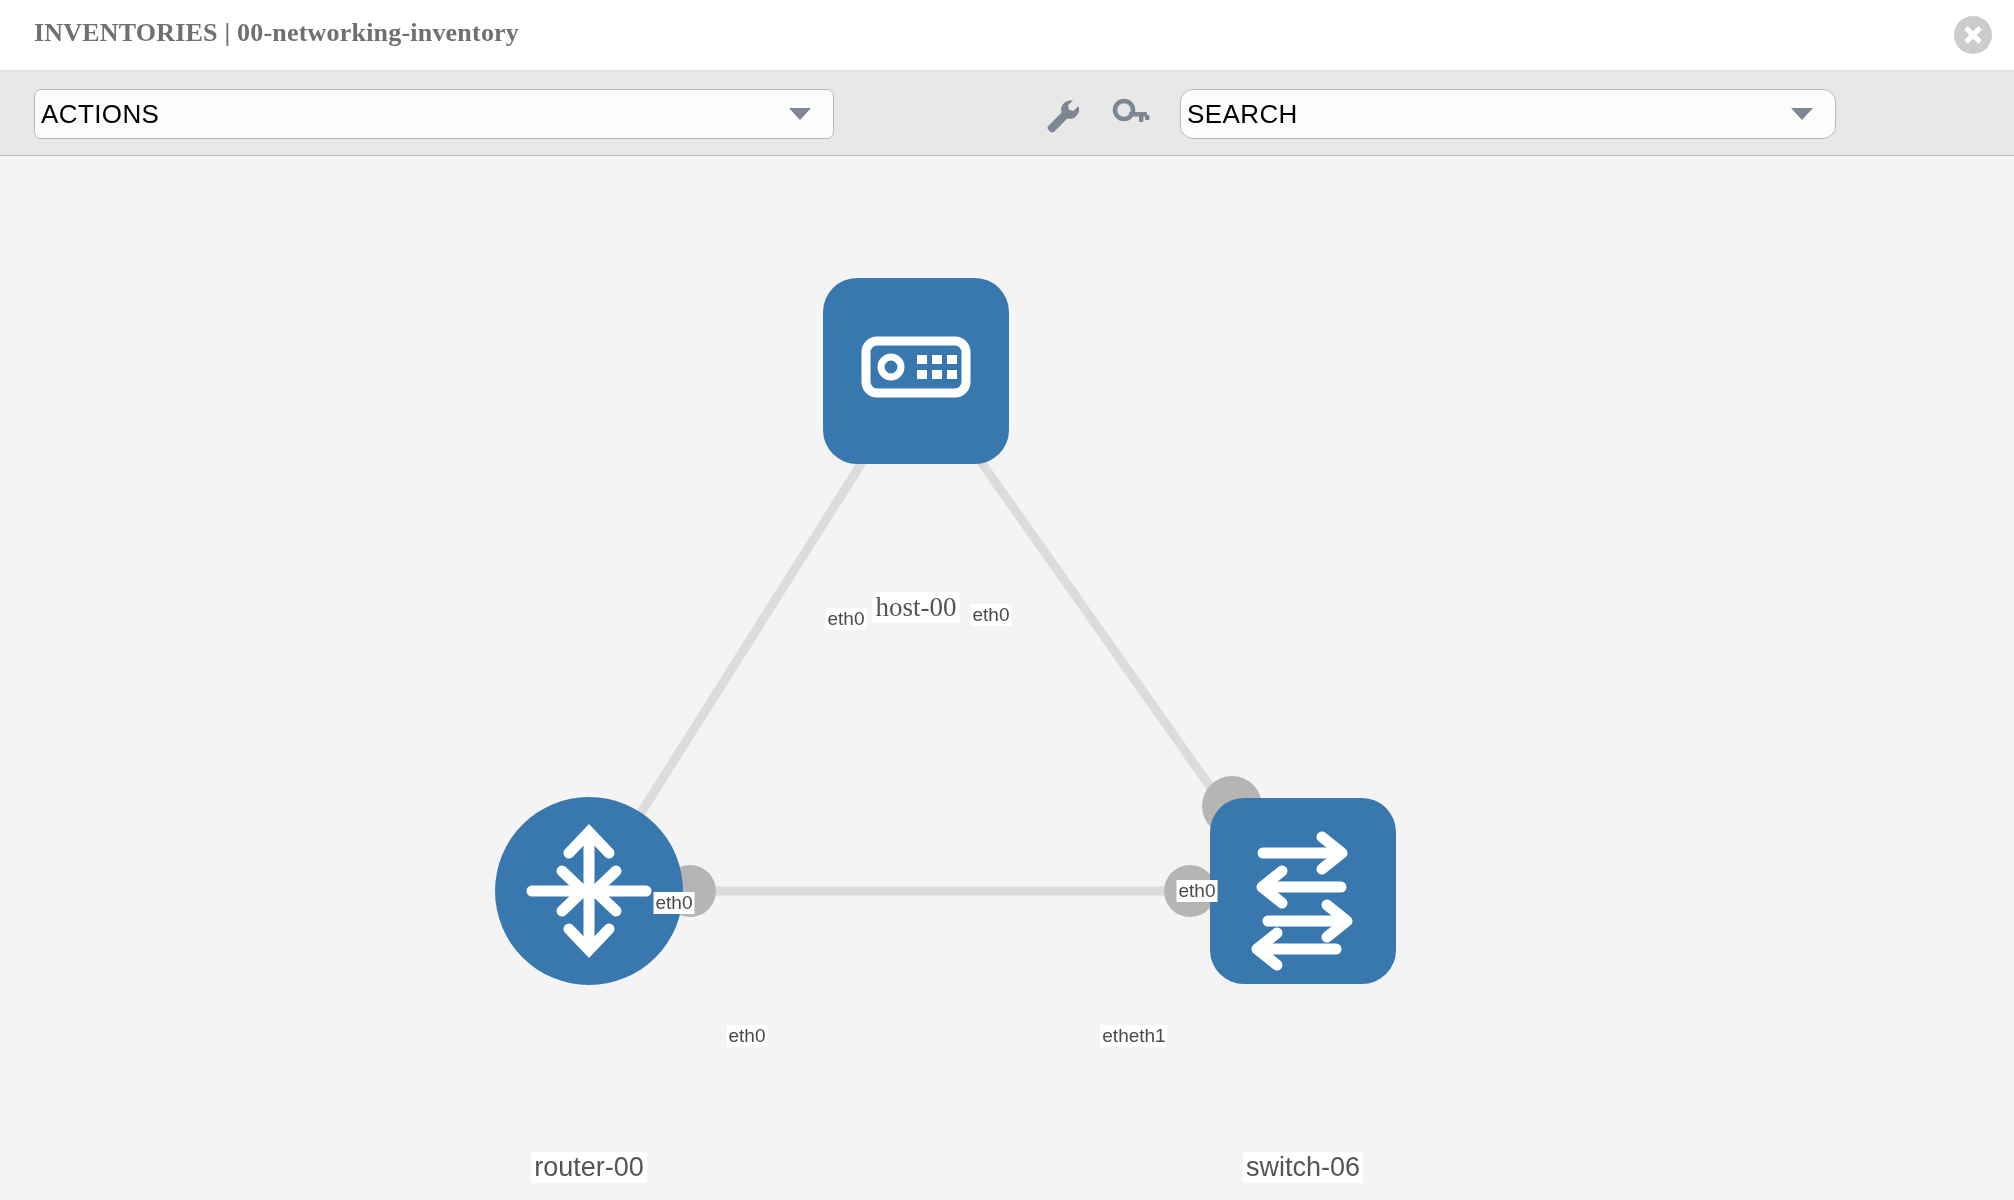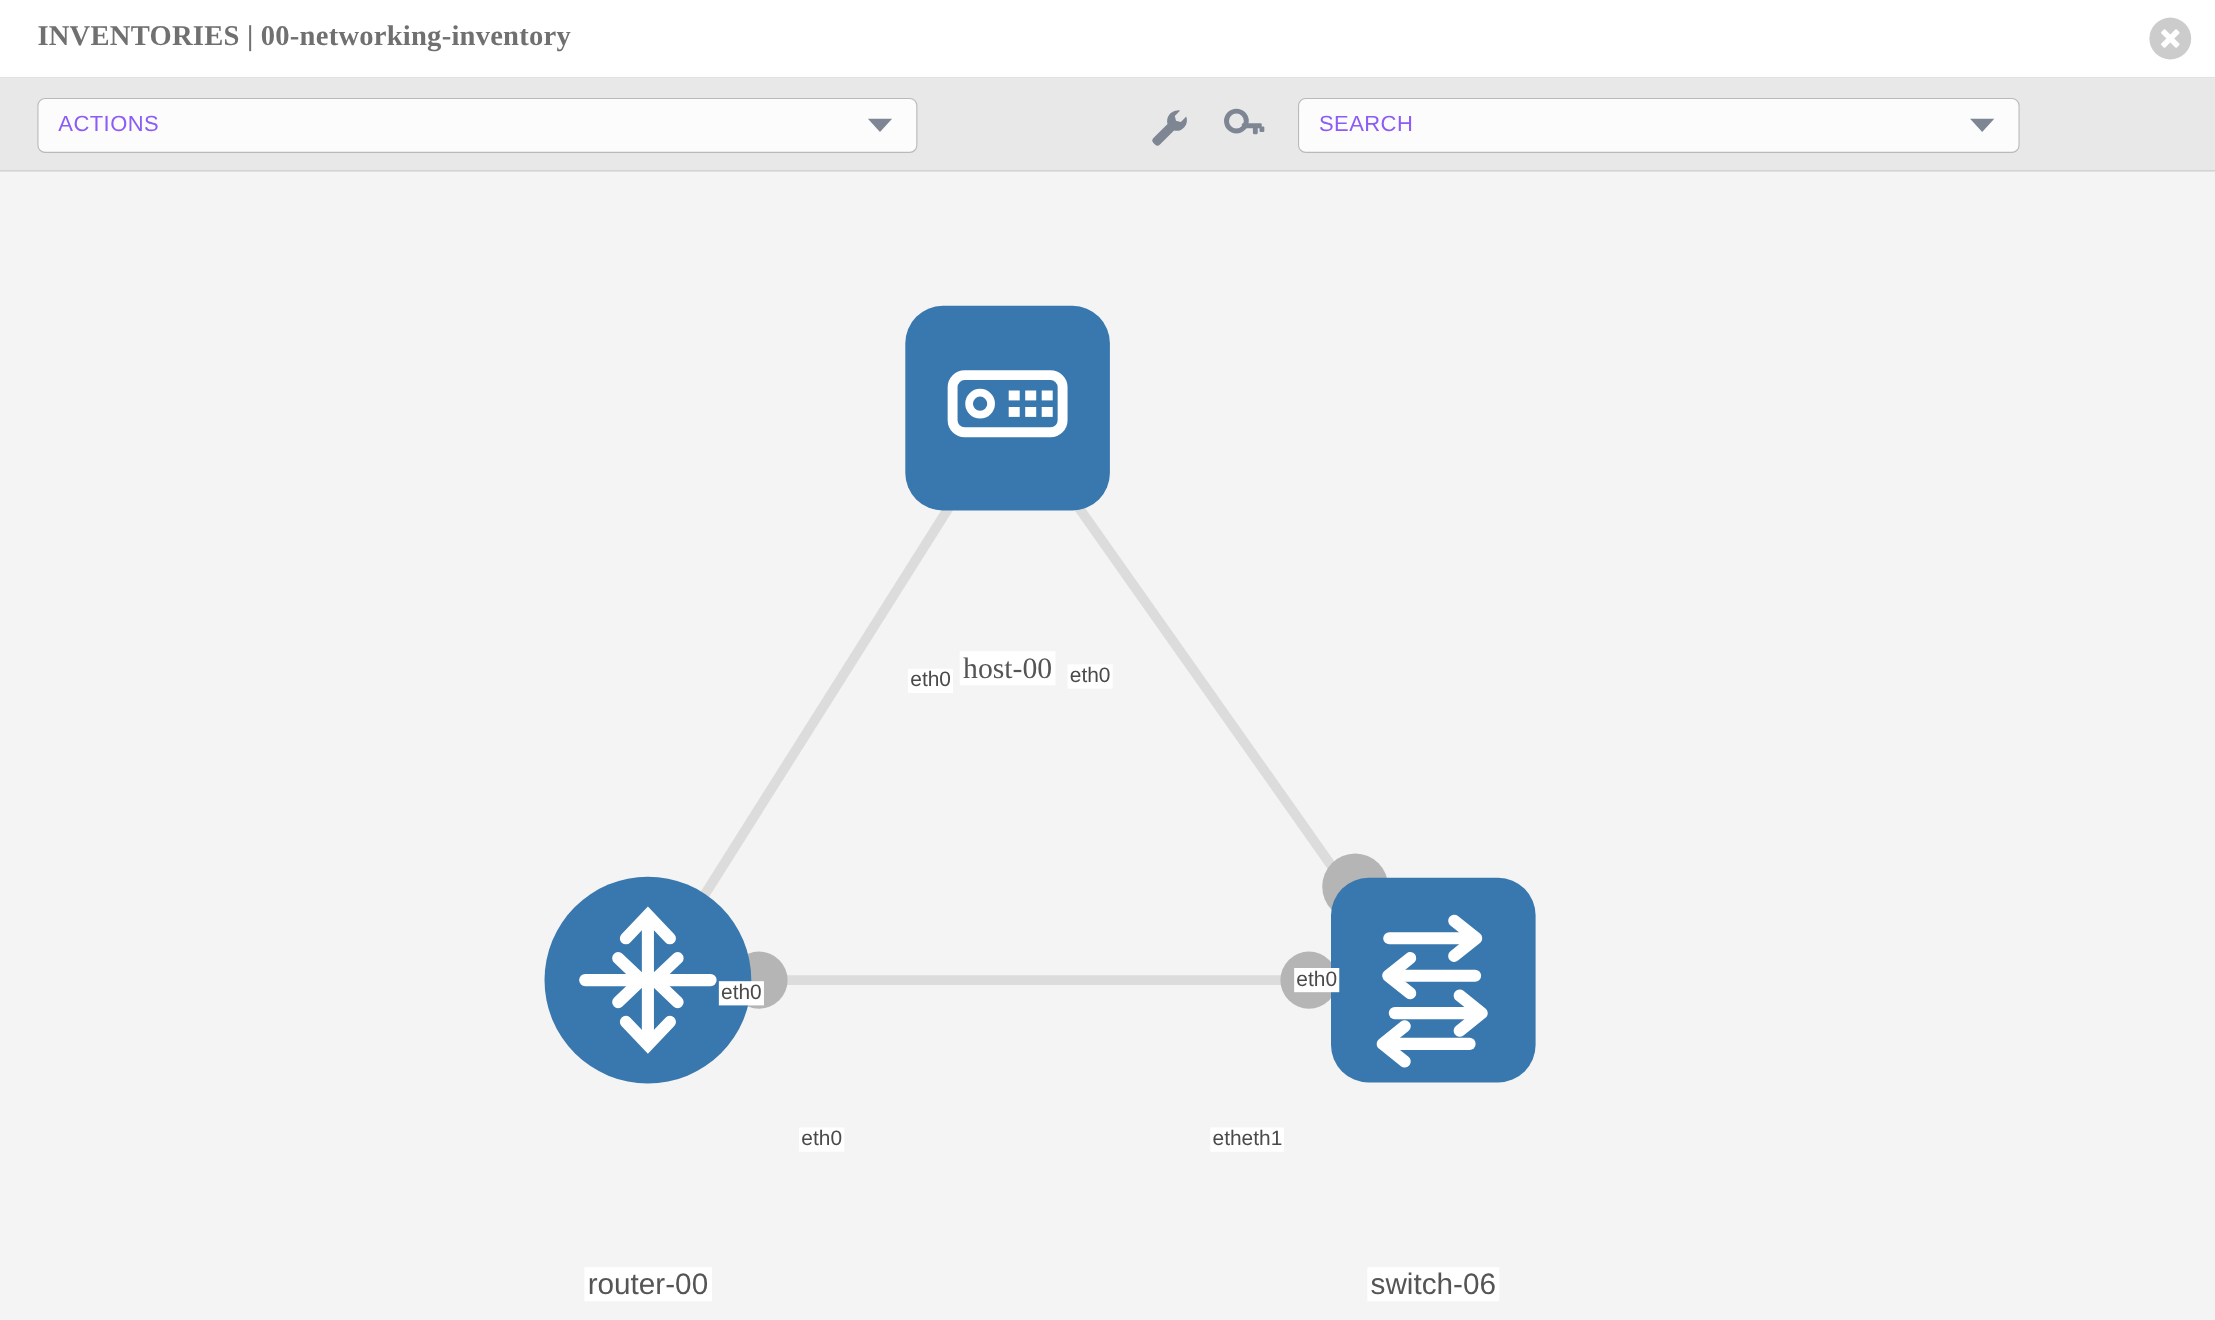--- a/index.html
+++ b/index.html
@@ -71,45 +71,45 @@
   }
   .field {
     position: absolute;
     background: #fcfcfc;
     border: 1px solid #b9b9b9;
     border-radius: 7px;
     box-sizing: border-box;
   }
   .field .field-text {
     position: absolute;
-    left: 18px;
+    left: 6px;
     top: 50%;
     transform: translateY(-50%);
-    font-size: 20px;
-    color: #8b5cf6;
+    font-size: 26px;
+    color: #000000;
     letter-spacing: 0.4px;
     white-space: nowrap;
   }
   .caret {
     position: absolute;
     right: 22px;
     top: 50%;
     transform: translateY(-50%);
     width: 0; height: 0;
     border-left: 11px solid transparent;
     border-right: 11px solid transparent;
     border-top: 12px solid #7e8693;
   }
   #actions-dropdown {
     left: 34px; top: 18px;
     width: 800px; height: 50px;
   }
   #search-field {
     left: 1180px; top: 18px;
-    width: 656px; height: 50px;
+    width: 656px; height: 50px; border-radius: 13px;
   }
   #wrench-icon-btn {
     position: absolute;
     left: 1040px; top: 22px;
     width: 44px; height: 44px;
     cursor: pointer;
   }
   #key-icon-btn {
     position: absolute;
     left: 1108px; top: 22px;

